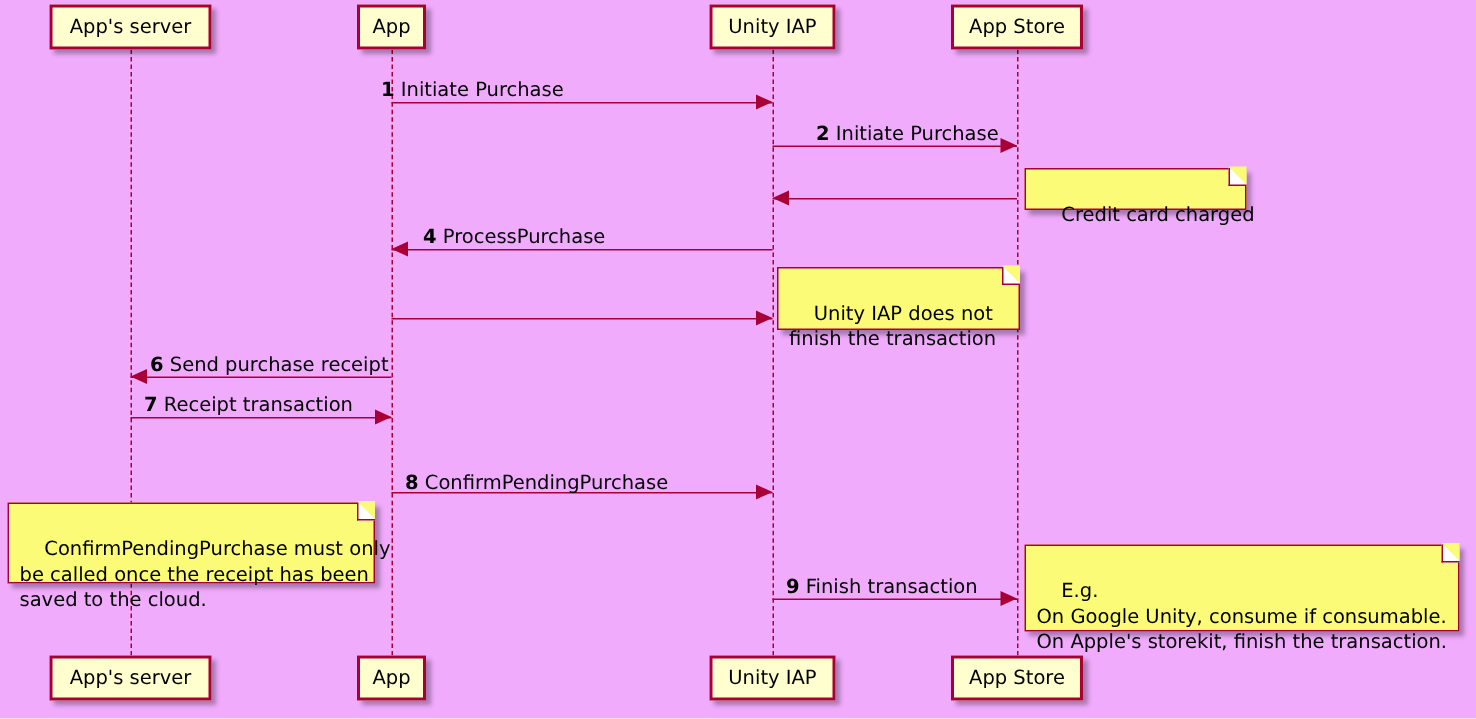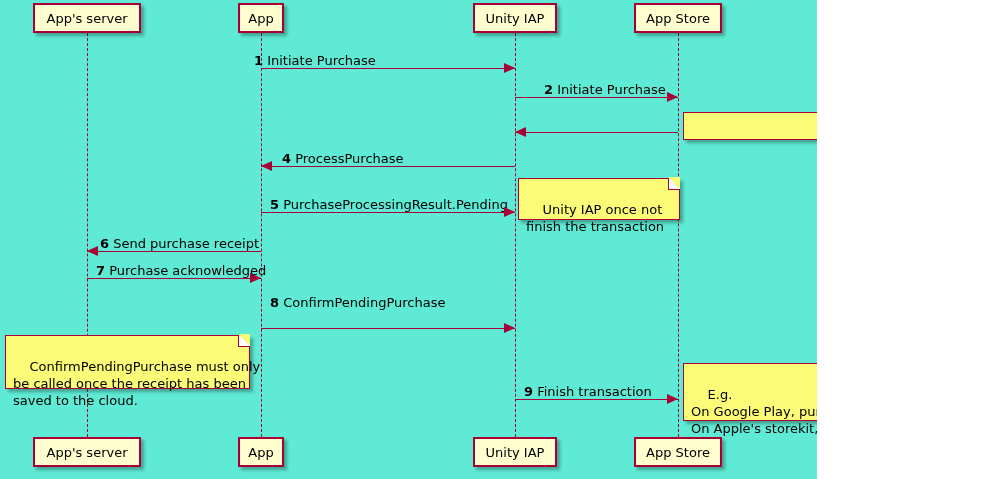--- a/index.html
+++ b/index.html
@@ -2,23 +2,23 @@
 <html><head>
 <meta charset="utf-8">
 <style>
   html, body {
     margin: 0;
     padding: 0;
     background: #FFFFFF;
   }
   #diagram {
     position: relative;
-    width: 817px;
+    width: 984px;
     height: 479px;
-    background: #5eead4;
+    background: #f0abfc;
     font-family: "DejaVu Sans", sans-serif;
     overflow: hidden;
   }
 
   
   .participant {
     position: absolute;
     box-sizing: border-box;
     background: #FEFECE;
     border: 2px solid #A80036;
@@ -159,78 +159,75 @@
     <span class="num">2</span>
     <span>Initiate Purchase</span>
   </div>
   <div class="message" style="left:515px; top:97px; width:163px;"></div>
   <div class="arrowhead right" style="left:667px; top:92px;"></div>
 
   <div class="message" style="left:515px; top:132px; width:163px;"></div>
   <div class="arrowhead left" style="left:515px; top:127px;"></div>
 
   <div class="note" style="left:683px; top:112px; width:148px; height:28px; padding-top:5px;">
+    <span>Credit card charged</span>
     <span class="fold"></span>
   </div>
 
   <div class="msg-label" style="left:282px; top:152px;">
     <span class="num">4</span>
     <span>ProcessPurchase</span>
   </div>
   <div class="message" style="left:261px; top:166px; width:254px;"></div>
   <div class="arrowhead left" style="left:261px; top:161px;"></div>
 
-  <div class="msg-label" style="left:270px; top:198px;">
-    <span class="num">5</span>
-    <span>PurchaseProcessingResult.Pending</span>
-  </div>
   <div class="message" style="left:261px; top:212px; width:254px;"></div>
   <div class="arrowhead right" style="left:504px; top:207px;"></div>
 
   <div class="note" style="left:518px; top:178px; width:162px; height:42px;">
-    <span>Unity IAP once not
+    <span>Unity IAP does not
 finish the transaction</span>
     <span class="fold"></span>
   </div>
 
   <div class="msg-label" style="left:100px; top:237px;">
     <span class="num">6</span>
     <span>Send purchase receipt</span>
   </div>
   <div class="message" style="left:87px; top:251px; width:174px;"></div>
   <div class="arrowhead left" style="left:87px; top:246px;"></div>
 
   <div class="msg-label" style="left:96px; top:264px;">
     <span class="num">7</span>
-    <span>Purchase acknowledged</span>
+    <span>Receipt transaction</span>
   </div>
   <div class="message" style="left:87px; top:278px; width:174px;"></div>
   <div class="arrowhead right" style="left:250px; top:273px;"></div>
 
   <div class="note" style="left:5px; top:295px; width:245px; height:54px;margin-top:40px;">
     <span>ConfirmPendingPurchase must only
 be called once the receipt has been
 saved to the cloud.</span>
     <span class="fold"></span>
   </div>
 
-  <div class="msg-label" style="left:270px; top:296px;text-align:center;">
+  <div class="msg-label" style="left:270px; top:316px;text-align:center;">
     <span class="num">8</span>
     <span>ConfirmPendingPurchase</span>
   </div>
   <div class="message" style="left:261px; top:328px; width:254px;"></div>
   <div class="arrowhead right" style="left:504px; top:323px;"></div>
 
   <div class="msg-label" style="left:524px; top:385px;text-align:right;">
     <span class="num">9</span>
     <span>Finish transaction</span>
   </div>
   <div class="message" style="left:515px; top:399px; width:163px;"></div>
   <div class="arrowhead right" style="left:667px; top:394px;"></div>
 
   <div class="note" style="left:683px; top:363px; width:290px; height:58px;">
     <span>E.g.
-On Google Play, purchase if consumable.
+On Google Unity, consume if consumable.
 On Apple's storekit, finish the transaction.</span>
     <span class="fold"></span>
   </div>
 
 </div>
 
 </body></html>

